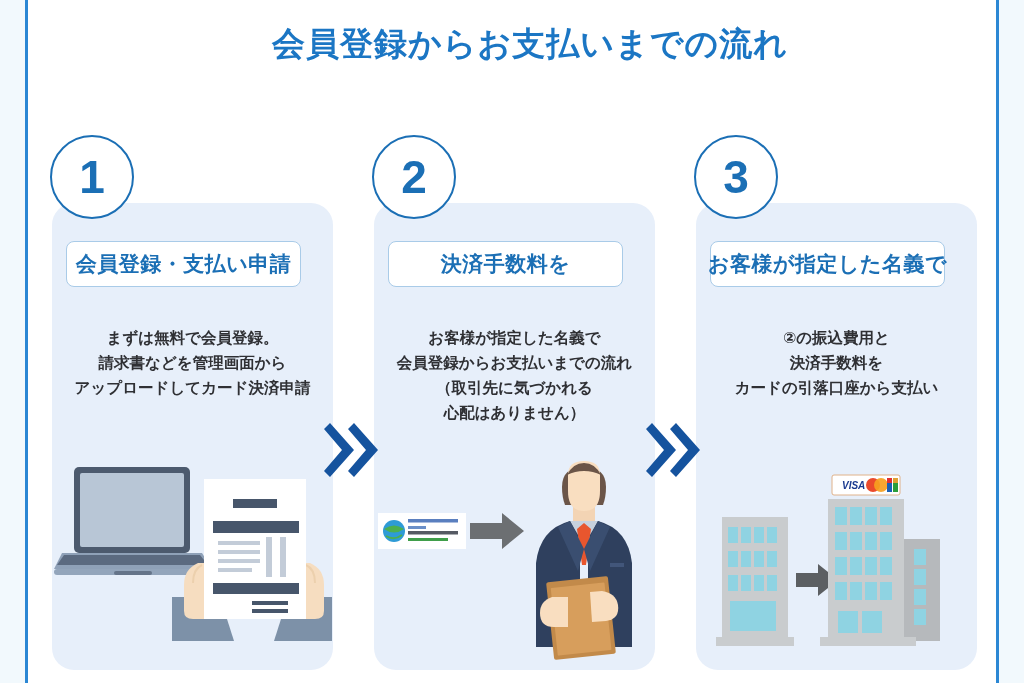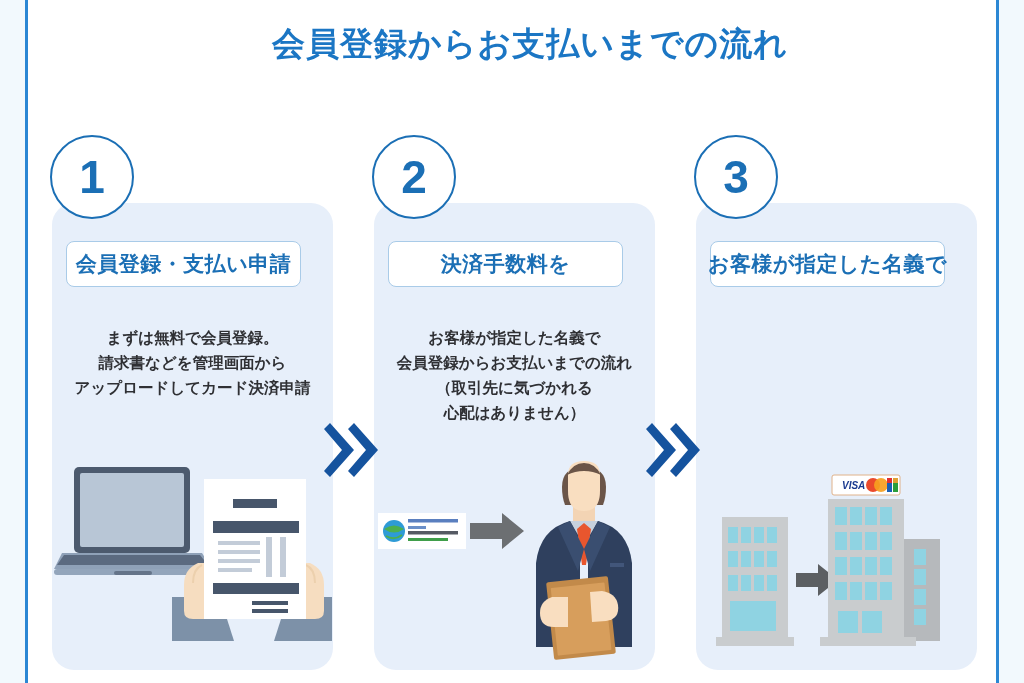--- a/index.html
+++ b/index.html
@@ -273,20 +273,23 @@
             <path d="M228 146 q14 2 16 14 q2 14 -12 16 l-14 1 l-2 -30 z" fill="#f9dec0"></path>
           </g>
         </svg>
       </div>
     </div>
 
     <div class="step s3">
       <div class="step-panel"></div>
       <div class="step-badge">3</div>
       <div class="step-label">お客様が指定した名義で</div>
+      <div class="step-desc">②の振込費用と
+決済手数料を
+カードの引落口座から支払い</div>
 
       <div class="art">
         <svg viewBox="0 0 281 230" width="281" height="230">
 
           <g>
             <rect x="26" y="72" width="66" height="124" fill="#c9ccce"></rect>
             <rect x="20" y="192" width="78" height="9" fill="#c9ccce"></rect>
             <g fill="#8fd3e2">
               <rect x="32" y="82" width="10" height="16"></rect>
               <rect x="45" y="82" width="10" height="16"></rect>

